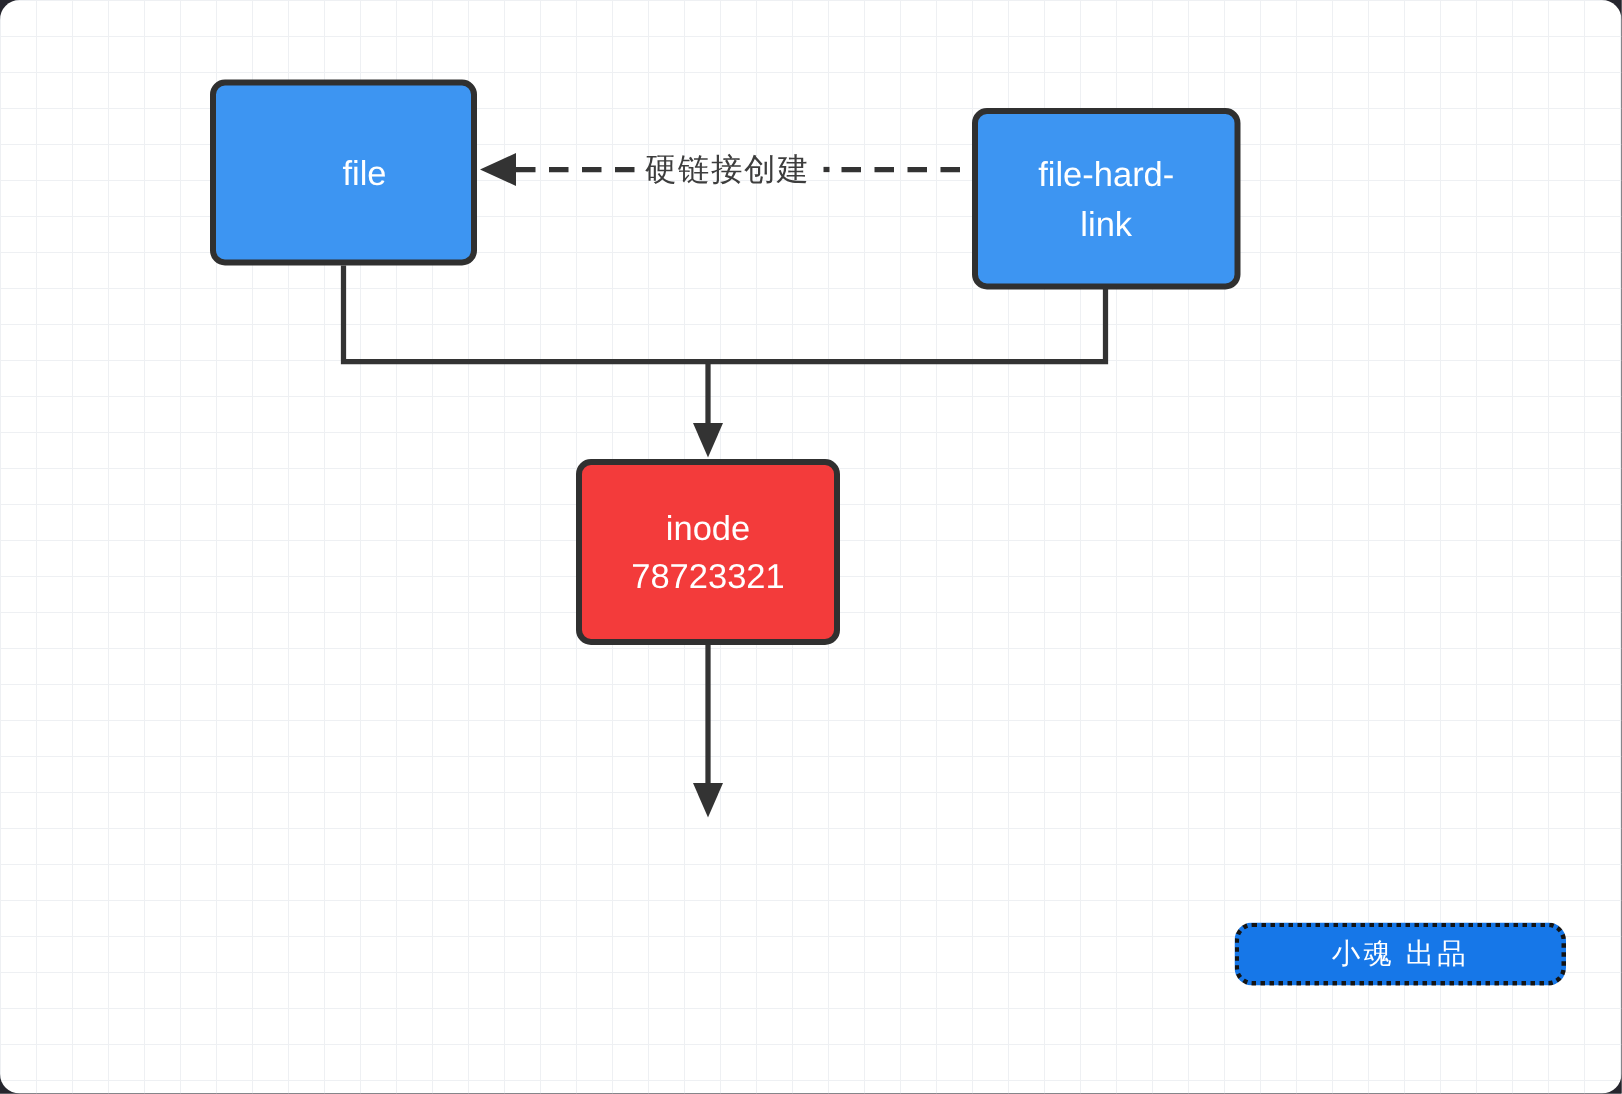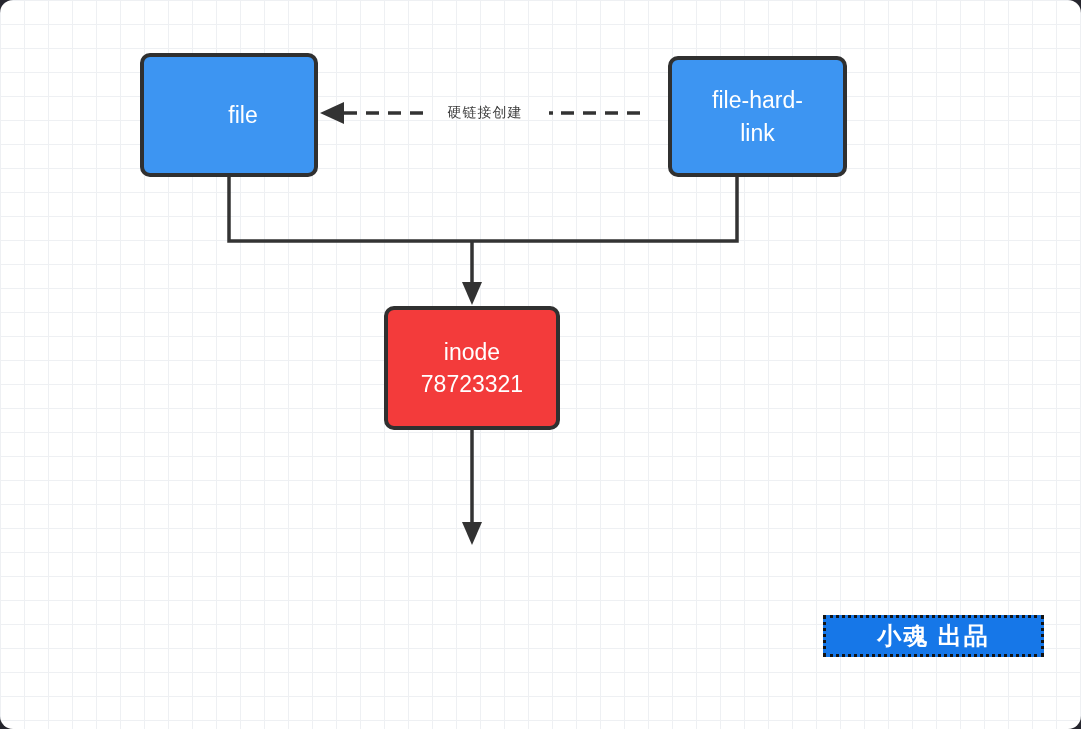--- a/index.html
+++ b/index.html
@@ -41,49 +41,49 @@
     align-items: center;
     justify-content: center;
     text-align: center;
     color: #ffffff;
     font-size: 23px;
     font-weight: 500;
     line-height: 1.4;
     white-space: pre-line;
   }
   .node-file       { left: 140px; top: 53px;  width: 178px; height: 124px; padding-left: 28px; }
-  .node-file-hard  { left: 648px; top: 56px;  width: 179px; height: 121px; margin-left: 20px; }
+  .node-file-hard  { left: 648px; top: 72px;  width: 179px; height: 121px; }
   .node-inode      { left: 384px; top: 306px; width: 176px; height: 124px; }
   .node-disk       { left: 383px; top: 545px; width: 178px; height: 122px; font-size: 20px; line-height: 1.5; }
   .edge-label {
     position: absolute;
     left: 485px;
     top: 113px;
     transform: translate(-50%, -50%);
-    font-size: 14px;
+    font-size: 21px;
     font-weight: 500;
     color: #3d3d3d;
     letter-spacing: 1px;
     white-space: nowrap;
   }
   .badge {
     position: absolute;
     left: 823px;
     top: 615px;
     width: 221px;
     height: 42px;
     box-sizing: border-box;
     border: 3px dotted #141414;
-    border-radius: 0;
+    border-radius: 12px;
     display: flex;
     align-items: center;
     justify-content: center;
     color: #ffffff;
-    font-size: 24px;
-    font-weight: 700;
+    font-size: 19px;
+    font-weight: 400;
     letter-spacing: 2px;
   }
   .stroke { stroke: #333333; stroke-width: 3.5; fill: none; }
   .dashed { stroke-dasharray: 13 9; }
   .head   { fill: #333333; stroke: none; }
 </style>
 </head>
 <body>
 
 <div class="canvas">

